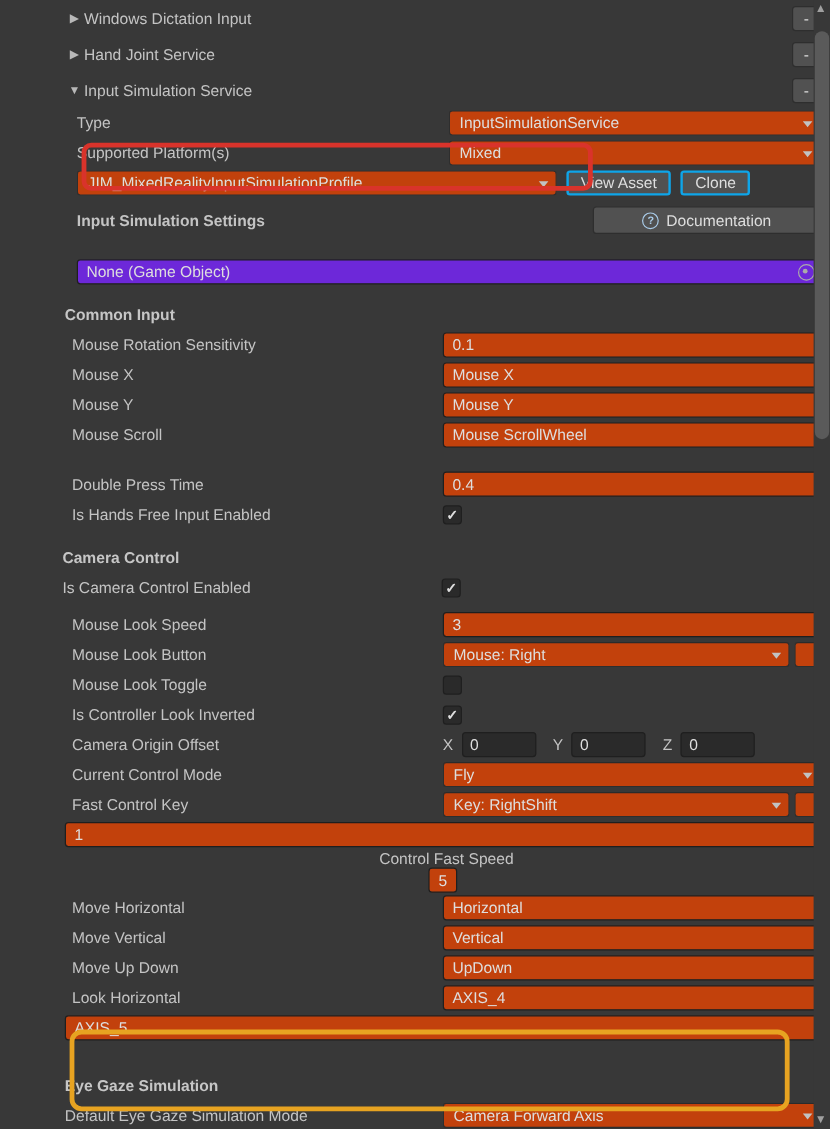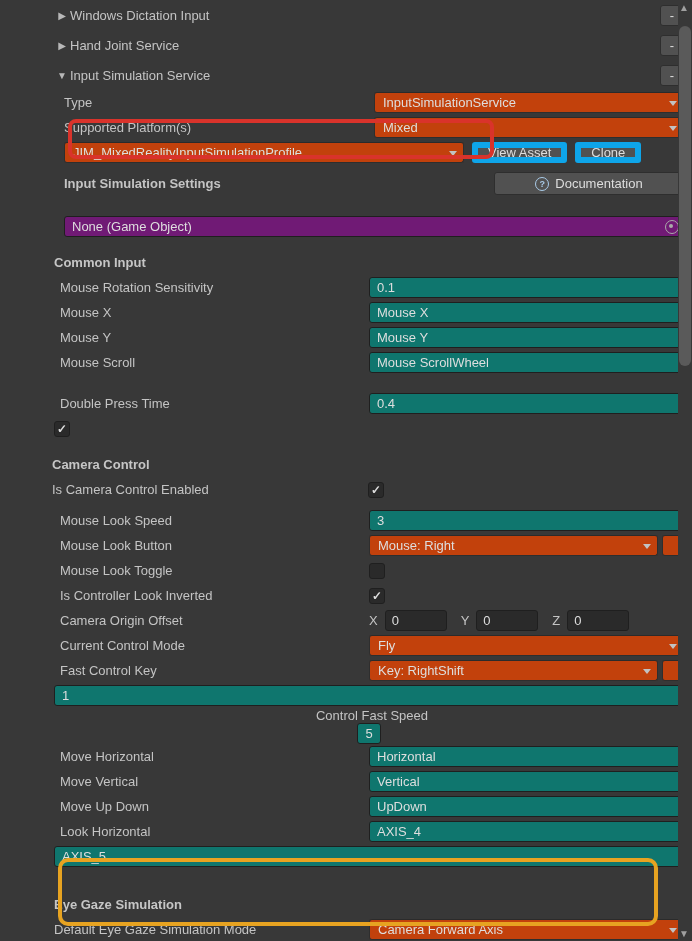--- a/index.html
+++ b/index.html
@@ -18,26 +18,26 @@
 
 .fold { width: 12px; display: inline-flex; justify-content: center; font-size: 10px; color: #b8b8b8; margin-right: 2px; }
 .header-text { color: #c4c4c4; }
 
 .dropdown { background: #c2410c; border: 1px solid #2e2e2e; border-top-color: #2b2b2b; border-radius: 3px; height: 21px; display: flex; align-items: center; padding: 0 18px 0 8px; position: relative; color: #dedede; flex: 1; cursor: pointer; }
 .dropdown::after { content: ""; position: absolute; right: 6px; top: 50%; margin-top: -2px; border-left: 4px solid transparent; border-right: 4px solid transparent; border-top: 5px solid #c2c2c2; }
 .dropdown.small-extra { flex: 0 0 22px; padding: 0; }
 .dropdown.small-extra::after { display: none; }
 
 .minus-btn { background: #515151; border: 1px solid #2e2e2e; border-radius: 3px; width: 24px; height: 21px; display: flex; align-items: center; justify-content: center; color: #dedede; margin-left: auto; cursor: pointer; }
-.btn { background: #515151; border: 6px solid #0ea5e9; border-radius: 3px; height: 21px; display: flex; align-items: center; justify-content: center; color: #dedede; padding: 0 10px; cursor: pointer; }
+.btn { background: #515151; border: 2px solid #0ea5e9; border-radius: 3px; height: 21px; display: flex; align-items: center; justify-content: center; color: #dedede; padding: 0 10px; cursor: pointer; }
 .doc-btn { background: #515151; border: 1px solid #2e2e2e; border-radius: 3px; height: 23px; display: flex; align-items: center; justify-content: center; color: #dedede; gap: 6px; width: 190px; margin-left: auto; cursor: pointer; }
 .doc-icon { width: 14px; height: 14px; border: 1.5px solid #a9cbe8; border-radius: 50%; display: flex; align-items: center; justify-content: center; font-size: 9px; color: #a9cbe8; font-weight: bold; }
 
-.text-input { background: #0f766e; border: 1px solid #1f1f1f; border-radius: 3px; height: 21px; color: #dedede; padding: 0 7px; flex: 1; display: flex; align-items: center; }
-.obj-field { background: #701a75; border: 1px solid #1f1f1f; border-radius: 3px; height: 21px; color: #dedede; padding: 0 24px 0 7px; flex: 1; display: flex; align-items: center; position: relative; }
+.text-input { background: #c2410c; border: 1px solid #1f1f1f; border-radius: 3px; height: 21px; color: #dedede; padding: 0 7px; flex: 1; display: flex; align-items: center; }
+.obj-field { background: #6d28d9; border: 1px solid #1f1f1f; border-radius: 3px; height: 21px; color: #dedede; padding: 0 24px 0 7px; flex: 1; display: flex; align-items: center; position: relative; }
 .obj-picker { position: absolute; right: 4px; top: 3px; width: 14px; height: 14px; border: 1.4px solid #aaaaaa; border-radius: 50%; }
 .obj-picker::after { content: ""; position: absolute; top: 3px; left: 3px; width: 4px; height: 4px; background: #aaaaaa; border-radius: 50%; }
 
 .checkbox { width: 16px; height: 16px; background: #2a2a2a; border: 1px solid #1f1f1f; border-radius: 3px; display: flex; align-items: center; justify-content: center; }
 .checkbox.checked::after { content: "✓"; color: #dedede; font-size: 12px; font-weight: bold; }
 
 .section-header { font-weight: 600; color: #c6c6c6; padding-left: 34px; min-height: 26px; display: flex; align-items: center; margin-top: 10px; }
 
 .vec-label { color: #c4c4c4; margin-right: 3px; }
 .vec-input { background: #2a2a2a; border: 1px solid #1f1f1f; border-radius: 3px; height: 21px; color: #dedede; padding: 0 6px; width: 62px; display: flex; align-items: center; }
@@ -141,20 +141,21 @@
           <div class="text-input">Mouse ScrollWheel</div>
         </div>
       </div>
       <div class="row" style="padding-left: 34px; margin-top: 16px;">
         <div class="label labels-sub">Double Press Time</div>
         <div class="control-area">
           <div class="text-input">0.4</div>
         </div>
       </div>
       <div class="row" style="padding-left: 34px;">
+        <div class="label labels-sub">Is Hands Free Input Enabled</div>
         <div class="control-area">
           <div class="checkbox checked"></div>
         </div>
       </div>
     </div>
 
   <div class="section-header" style="padding-left:32px;">Camera Control</div>
   <div class="row" style="padding-left:32px;">
     <div class="label">Is Camera Control Enabled</div>
     <div class="control-area">

